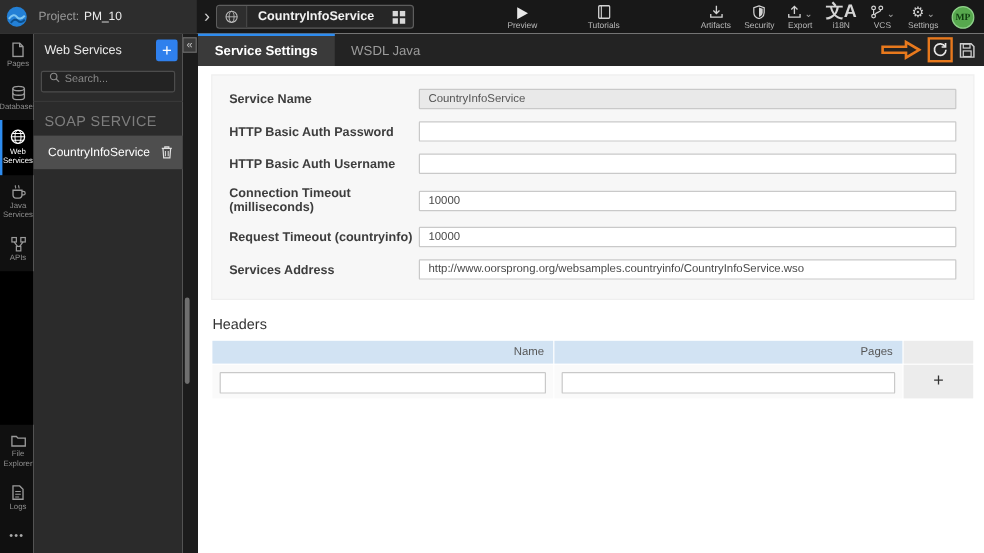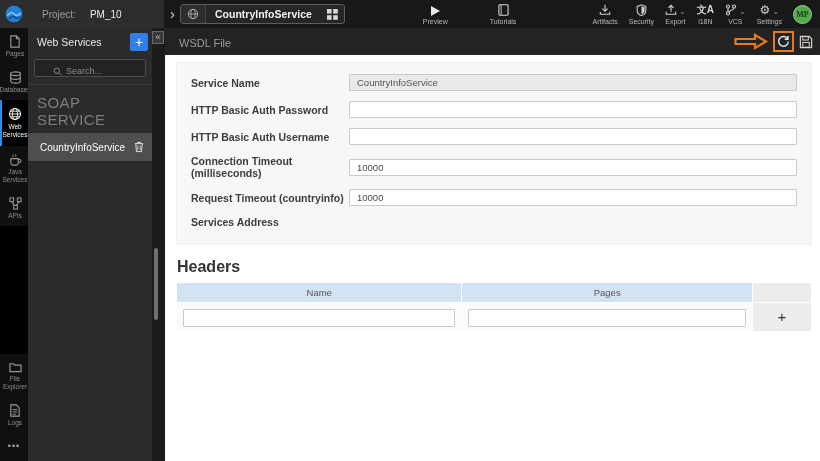--- a/index.html
+++ b/index.html
@@ -1,37 +1,37 @@
 <!DOCTYPE html>
 <html><head>
 <meta charset="utf-8">
 <style>
   * { margin:0; padding:0; box-sizing:border-box; }
   html,body { width:820px; height:461px; overflow:hidden; background:#fff;
     font-family:"Liberation Sans", sans-serif; }
 
   
   .topbar { height:28px; display:flex; align-items:center; background:#181818; }
-  .topbar-left { width:164px; height:28px; background:#2d2d2d; display:flex; align-items:center; gap:14px; flex-shrink:0; }
+  .topbar-left { width:164px; height:28px; background:#2d2d2d; display:flex; align-items:center; gap:4px; flex-shrink:0; }
   .logo-tile { width:28px; height:28px; display:flex; align-items:center; justify-content:center; }
   .project-label { color:#9a9a9a; font-size:10px; }
   .project-name { color:#ececec; font-size:10px; font-weight:normal; }
   .crumb-chevron { color:#cfcfcf; font-size:15px; margin:0 5px 2px 6px; }
   .chip { display:flex; align-items:center; border:1px solid #5d5d5d; border-radius:3px; height:20px; background:#262626; overflow:hidden; }
   .chip-globe { padding:0 6px; display:flex; align-items:center; height:100%; border-right:1px solid #454545; background:#2e2e2e; }
   .chip-label { font-size:10.5px; font-weight:bold; color:#f2f2f2; padding:0 9px; white-space:nowrap; }
   .chip-grid { padding:0 6px; display:flex; align-items:center; }
   .tb-item { display:flex; flex-direction:column; align-items:center; justify-content:center; color:#b9b9b9; font-size:7px; gap:2px; line-height:1; cursor:default; }
   .tb-item .ic-row { display:flex; align-items:flex-end; height:12px; }
   .dd { color:#9a9a9a; font-size:8px; margin-left:2px; }
   .tb-center { display:flex; gap:42px; margin-left:78px; }
   .tb-right { margin-left:auto; display:flex; align-items:center; gap:11px; padding-right:8px; }
   .play-tri { width:0; height:0; border-left:9px solid #e8e8e8; border-top:5.5px solid transparent; border-bottom:5.5px solid transparent; }
   .gear-glyph { font-size:12px; color:#cdcdcd; line-height:12px; }
-  .i18n-glyph { font-size:10px; color:#d5d5d5; font-weight:bold; line-height:12px; }
+  .i18n-glyph { font-size:15px; color:#d5d5d5; font-weight:bold; line-height:12px; }
   .avatar { width:19px; height:19px; border-radius:50%; background:#57a84e; border:1px solid #8fd18a;
     color:#103d10; font-size:8px; font-weight:bold; display:flex; align-items:center; justify-content:center;font-family:Liberation Serif, serif; }
 
   
   .mainrow { display:flex; height:433px; }
 
   
   .rail { width:28px; background:#101010; display:flex; flex-direction:column; flex-shrink:0; }
   .rail-item { padding:7px 0 6px; display:flex; flex-direction:column; align-items:center; gap:2px;
     color:#8f8f8f; font-size:6.5px; text-align:center; line-height:1.25; border-left:2px solid transparent; }
@@ -39,24 +39,24 @@
   .rail-spacer { flex:1; background:#000; }
   .rail-more { color:#aaa; font-size:9px; text-align:center; padding:8px 0 10px; letter-spacing:1px; }
 
   
   .panel { width:124px; background:#2b2b2b; display:flex; flex-direction:column; flex-shrink:0; }
   .panel-head { display:flex; align-items:center; padding:5px 4px 5px 9px; }
   .panel-title { flex:1; color:#e9e9e9; font-size:10.5px; }
   .add-btn { width:18px; height:18px; background:#2f80ed; border-radius:2px; color:#fff; font-size:14px;
     display:flex; align-items:center; justify-content:center; line-height:1; }
   .search-box { margin:3px 6px 4px; height:18px; background:#232323; border:1px solid #4c4c4c; border-radius:2px;
-    display:flex; align-items:flex-end; gap:4px; padding:0 18px; }
+    display:flex; align-items:flex-start; gap:4px; padding:0 6px; }
   .search-box input { flex:1; min-width:0; background:transparent; border:none; outline:none; color:#bbb; font-size:9px; }
   .search-box input::placeholder { color:#8a8a8a; }
-  .section-label { padding:9px 9px 5px; color:#7e7e7e; font-size:15px; letter-spacing:.4px; border-top:1px solid #383838; margin-top:3px; }
+  .section-label { padding:9px 9px 5px; color:#7e7e7e; font-size:12px; letter-spacing:.4px; border-top:1px solid #383838; margin-top:3px; }
   .list-item { display:flex; align-items:center; padding:8px 8px 8px 12px; color:#ddd; font-size:10px; }
   .list-item.selected { background:#4e4e4e; color:#fff; }
   .list-item .trash { margin-left:auto; display:flex; }
 
   
   .gutter { width:13px; background:#1c1c1c; position:relative; flex-shrink:0; }
   .collapse-btn { width:12px; height:13px; background:#3a3a3a; border:1px solid #6a6a6a; color:#c5c5c5;
     font-size:9px; line-height:10px; text-align:center; margin:3px 0 0 0; }
   .scroll-thumb { position:absolute; left:2px; top:220px; width:4px; height:72px; background:#6f6f6f; border-radius:2px; }
 
@@ -71,23 +71,23 @@
   .icon-btn { display:flex; align-items:center; justify-content:center; }
 
   .content { flex:1; background:#fff; padding:7px 8px 18px 11px; overflow:hidden; }
   .form-panel { background:#f7f7f7; border:1px solid #efefef; padding:11px 14px 6px; }
   .frow { display:flex; align-items:center; margin-bottom:10px; }
   .flabel { width:158px; flex-shrink:0; font-size:10.5px; color:#3d3d3d; font-weight:bold; }
   .finput { flex:1; height:17px; border:1px solid #c9c9c9; border-radius:1px; font-size:9.5px; padding:1px 7px;
     color:#4a4a4a; background:#fff; outline:none; font-family:"Liberation Sans",sans-serif; }
   .finput:disabled { background:#e9e9e9; color:#555; }
 
-  .headers-title { font-size:16px; color:#333; margin:13px 0 6px 1px; font-weight:bold; }
+  .headers-title { font-size:12px; color:#333; margin:13px 0 6px 1px; font-weight:normal; }
   .htable { width:100%; border-collapse:separate; border-spacing:1px; }
-  .htable th { background:#d2e3f3; color:#555; font-size:9.5px; font-weight:normal; text-align:center; padding:4px 8px; }
+  .htable th { background:#d2e3f3; color:#555; font-size:9.5px; font-weight:normal; text-align:right; padding:4px 8px; }
   .htable th.action-col { background:#ececec; width:58px; }
   .htable td { background:#fafafa; padding:4px 6px; }
   .htable td.action-cell { background:#ececec; text-align:center; color:#333; font-size:15px; }
   .cell-input { width:100%; height:18px; border:1px solid #c9c9c9; border-radius:1px; font-size:9.5px; padding:1px 6px;
     outline:none; background:#fff; font-family:"Liberation Sans",sans-serif; }
 
   svg { display:block; }
 </style>
 </head>
 <body>
@@ -294,21 +294,22 @@
     </div>
   </div>
 
   <div class="gutter">
     <div class="collapse-btn">«</div>
     <div class="scroll-thumb"></div>
   </div>
 
   <div class="main">
     <div class="tabbar">
-      <div class="tab">WSDL File</div>
+      <div class="tab active">Service Settings</div>
+      <div class="tab">WSDL Java</div>
       <div class="tab-actions">
         <span class="annot-arrow">
           <svg width="34" height="17" viewBox="0 0 34 17">
               <path d="M1.5 6 H21 V2 L32 8.5 L21 15 V11 H1.5 Z" fill="none" stroke="#e8791d" stroke-width="2.2"></path>
             </svg>
         </span>
         <span class="refresh-box">
           <span class="icon-btn">
             <svg width="13" height="13" viewBox="0 0 14 14">
                 <path d="M11.5 4.2 A5.2 5.2 0 1 0 12.2 7" fill="none" stroke="#e6e6e6" stroke-width="1.5"></path>
@@ -343,20 +344,21 @@
         <div class="frow">
           <span class="flabel">Connection Timeout (milliseconds)</span>
           <input class="finput" value="10000" style="">
         </div>
         <div class="frow">
           <span class="flabel">Request Timeout (countryinfo)</span>
           <input class="finput" value="10000" style="">
         </div>
         <div class="frow">
           <span class="flabel">Services Address</span>
+          <input class="finput" value="http://www.oorsprong.org/websamples.countryinfo/CountryInfoService.wso" style="">
         </div>
       </div>
 
       <div class="headers-title">Headers</div>
       <table class="htable">
         <tbody>
             <tr>
           <th style="width:45%">Name</th>
           <th>Pages</th>
           <th class="action-col"></th>

